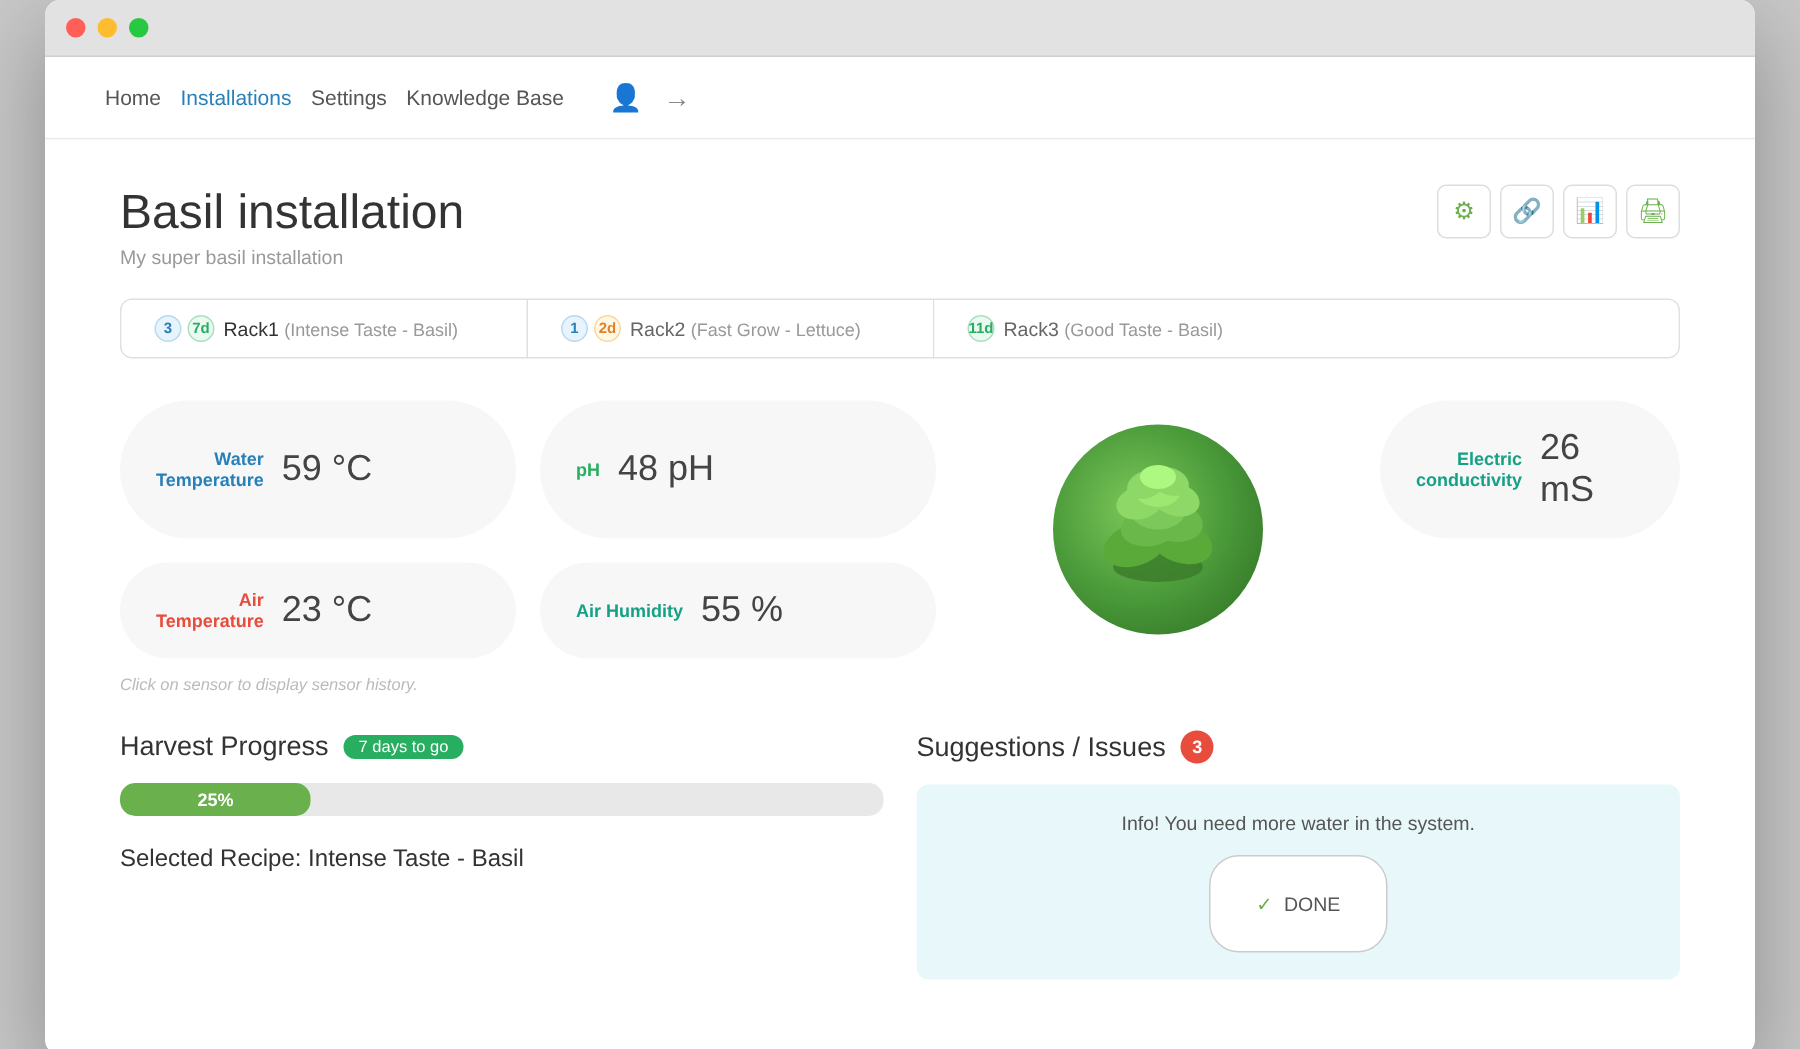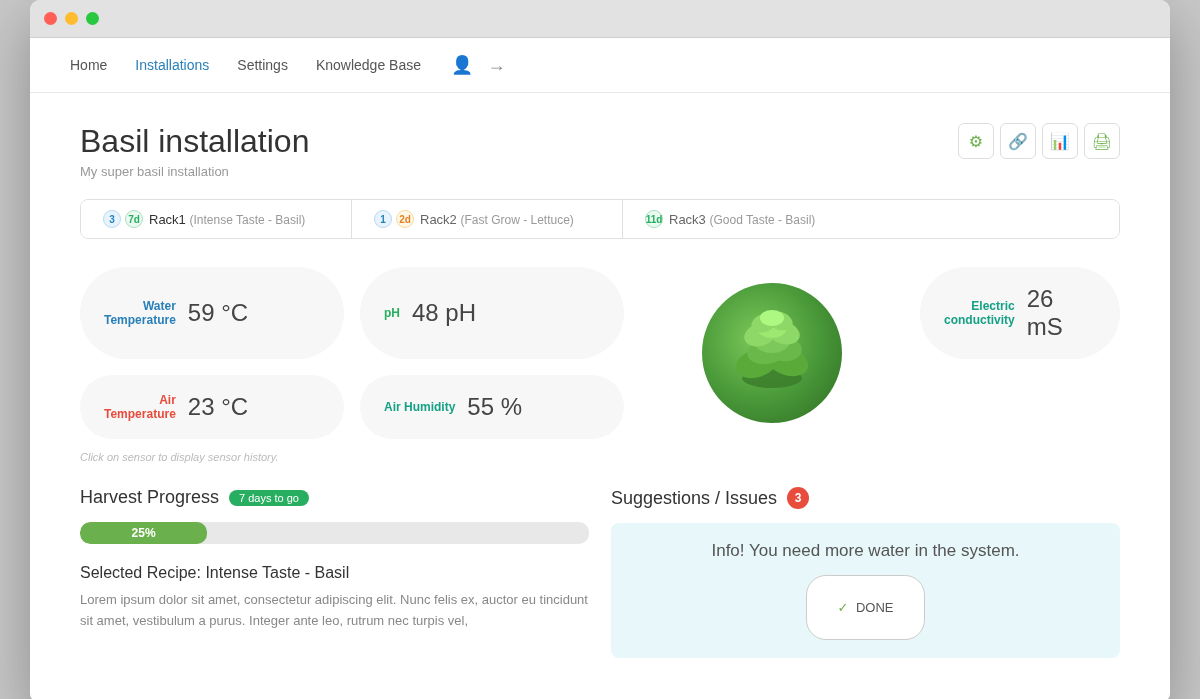--- a/index.html
+++ b/index.html
@@ -46,21 +46,21 @@
     }
     .logo {
       display: flex;
       align-items: baseline;
       gap: 6px;
       margin-right: auto;
     }
     .logo-go { color: #6ab04c; font-size: 22px; font-weight: 700; }
     .logo-hydro { color: #2980b9; font-size: 22px; font-weight: 300; }
     .logo-platform { color: #aaa; font-size: 11px; font-weight: 400; letter-spacing: 2px; text-transform: uppercase; margin-left: 2px; }
-    .nav-links { display: flex; align-items: center; gap: 28px; }
+    .nav-links { display: flex; align-items: center; gap: 13px; }
     .nav-link { color: #555; font-size: 14px; text-decoration: none; cursor: pointer; }
     .nav-link.active { color: #2980b9; font-weight: 500; }
     .nav-icons { display: flex; gap: 14px; margin-left: 30px; align-items: center; }
     .nav-icon { color: #888; font-size: 18px; cursor: pointer; }
 
     .content {
       background: #fff;
       padding: 30px 50px 40px;
       min-height: 610px;
     }
@@ -195,21 +195,21 @@
       font-weight: 600;
     }
     .recipe-title { font-size: 16px; color: #333; font-weight: 500; margin-bottom: 8px; }
     .recipe-text { font-size: 13px; color: #888; line-height: 1.6; }
 
     .suggestion-card {
       background: #e8f7f9;
       border-radius: 8px;
       padding: 18px 20px;
     }
-    .suggestion-text { font-size: 17px; color: #555; margin-bottom: 14px; text-align: center; }
+    .suggestion-text { font-size: 13px; color: #555; margin-bottom: 14px; text-align: center; }
     .done-btn {
       display: block;
       margin: 0 auto;
       padding: 24px 30px;
       border: 1px solid #ccc;
       border-radius: 20px;
       background: #fff;
       color: #555;
       font-size: 13px;
       cursor: pointer;
@@ -329,21 +329,20 @@
         <div class="section-title">
           <span>Harvest Progress</span>
           <span class="days-badge">7 days to go</span>
         </div>
         <div class="progress-bar-container">
           <div class="progress-bar-fill" style="width: 25%;">
             <span>25%</span>
           </div>
         </div>
         <p class="recipe-title">Selected Recipe: Intense Taste - Basil</p>
-        <p class="recipe-text">Lorem ipsum dolor sit amet, consectetur adipiscing elit. Nunc felis ex, auctor eu tincidunt sit amet, vestibulum a purus. Integer ante leo, rutrum nec turpis vel,</p>
       </div>
 
       <div>
         <div class="section-title">
           <span>Suggestions / Issues</span>
           <span class="issues-badge">3</span>
         </div>
         <div class="suggestion-card">
           <p class="suggestion-text">Info! You need more water in the system.</p>
           <button class="done-btn">

